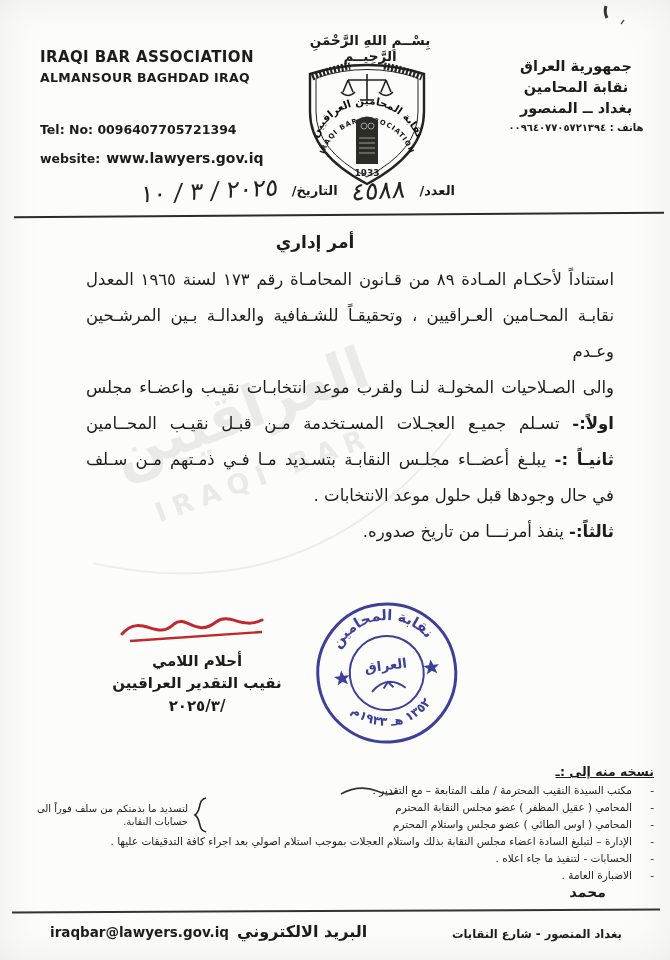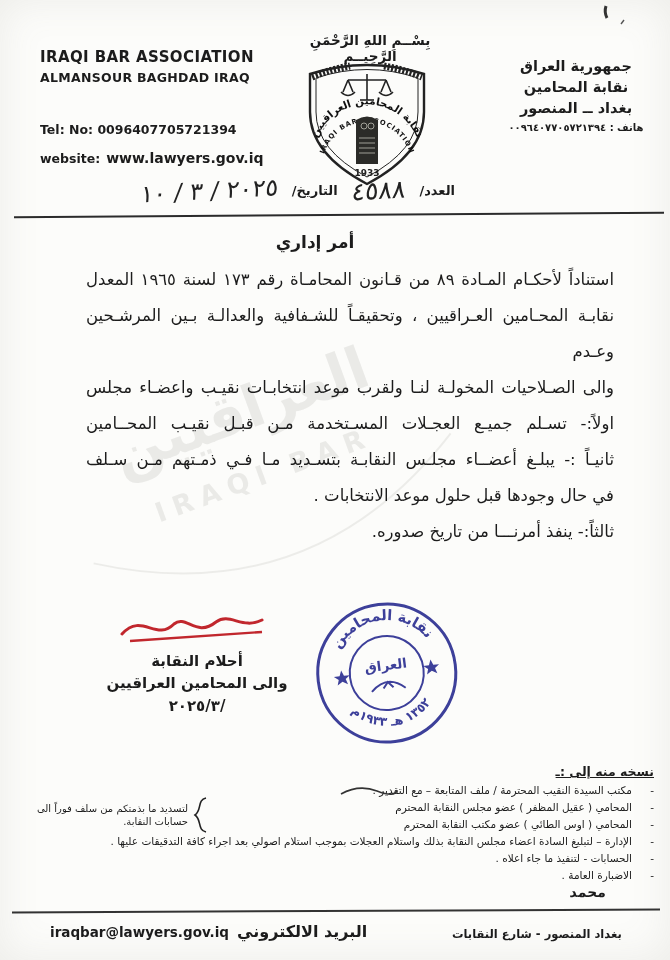--- a/index.html
+++ b/index.html
@@ -32,21 +32,21 @@
   .hand.date{font-size:24px; letter-spacing:2px;}
   .rule-top{position:absolute; left:14px; right:6px; top:214px;
     border-top:2.5px solid #2b2b2b; transform:rotate(-.4deg);}
   
   .doc-title{position:absolute; left:0; right:40px; top:232px; text-align:center;
     font-size:17px; font-weight:bold; direction:rtl;}
   .body-block{position:absolute; left:86px; right:56px; top:262px; direction:rtl;
     font-size:16.5px; line-height:36px;}
   .line{text-align:justify; text-align-last:justify;}
   .line-r{text-align:right;}
-  .b{font-weight:normal;}
+  .b{font-weight:bold;}
   
   .watermark{position:absolute; left:70px; top:370px; width:420px; height:300px;
     transform:rotate(-20deg); opacity:.13; color:#77776f; pointer-events:none; text-align:center;}
   .wm-ar{font-size:58px; font-weight:bold; direction:rtl;}
   .wm-en{font-size:27px; letter-spacing:8px; margin-top:18px; font-weight:bold;}
   
   .sig-block{position:absolute; left:92px; top:608px; width:210px; text-align:center; direction:rtl;}
   .sig-svg{display:block; margin:0 auto;}
   .sig-name{font-size:15px; font-weight:bold; margin-top:2px;}
   .sig-title{font-size:15px; font-weight:bold; margin-top:4px;}
@@ -177,22 +177,22 @@
       <span class="b">ثالثاً:-</span>
       <span>ينفذ أمرنـــا من تاريخ صدوره.</span>
     </div>
   </div>
 
   <div class="sig-block">
     <svg class="sig-svg" width="170" height="42" viewBox="0 0 170 42">
       <path d="M10,26 C30,4 44,34 62,16 C74,6 84,30 104,14 C118,4 130,22 150,12" stroke="#c1272d" stroke-width="3" fill="none" stroke-linecap="round"></path>
       <path d="M18,33 L150,24" stroke="#c1272d" stroke-width="2.4" fill="none"></path>
     </svg>
-    <div class="sig-name">أحلام النقابة</div>
-    <div class="sig-title">والى المحامين العراقيين</div>
+    <div class="sig-name">أحلام اللامي</div>
+    <div class="sig-title">نقيب التقدير العراقيين</div>
     <div class="sig-date">٢٠٢٥/٣/</div>
   </div>
 
   <div class="stamp">
     <svg width="150" height="150" viewBox="0 0 150 150">
       <g stroke="#2d3192" fill="none">
         <circle cx="75" cy="75" r="69" stroke-width="3"></circle>
         <circle cx="75" cy="75" r="37" stroke-width="2"></circle>
       </g>
       <defs>
@@ -221,21 +221,21 @@
     <div class="cc-item">
       <span class="cc-dash">-</span>
       <span>مكتب السيدة النقيب المحترمة / ملف المتابعة – مع التقدير .</span>
     </div>
     <div class="cc-item">
       <span class="cc-dash">-</span>
       <span>المحامي ( عقيل المظفر ) عضو مجلس النقابة المحترم</span>
     </div>
     <div class="cc-item">
       <span class="cc-dash">-</span>
-      <span>المحامي ( اوس الطائي ) عضو مكتب النقابة المحترم</span>
+      <span>المحامي ( اوس الطائي ) عضو مجلس واستلام المحترم</span>
     </div>
     <div class="cc-item">
       <span class="cc-dash">-</span>
       <span>الإدارة – لتبليغ السادة اعضاء مجلس النقابة بذلك واستلام العجلات بموجب استلام اصولي بعد اجراء كافة التدقيقات عليها .</span>
     </div>
     <div class="cc-item">
       <span class="cc-dash">-</span>
       <span>الحسابات - لتنفيذ ما جاء اعلاه .</span>
     </div>
     <div class="cc-item">

